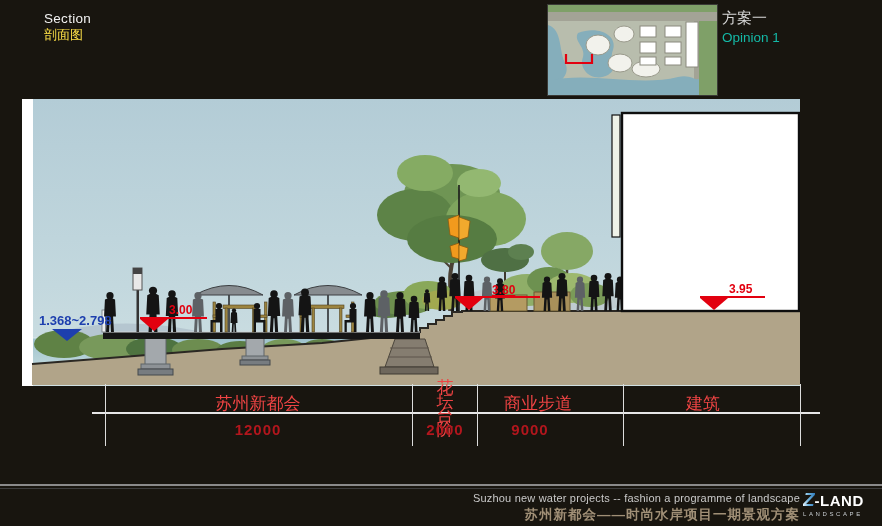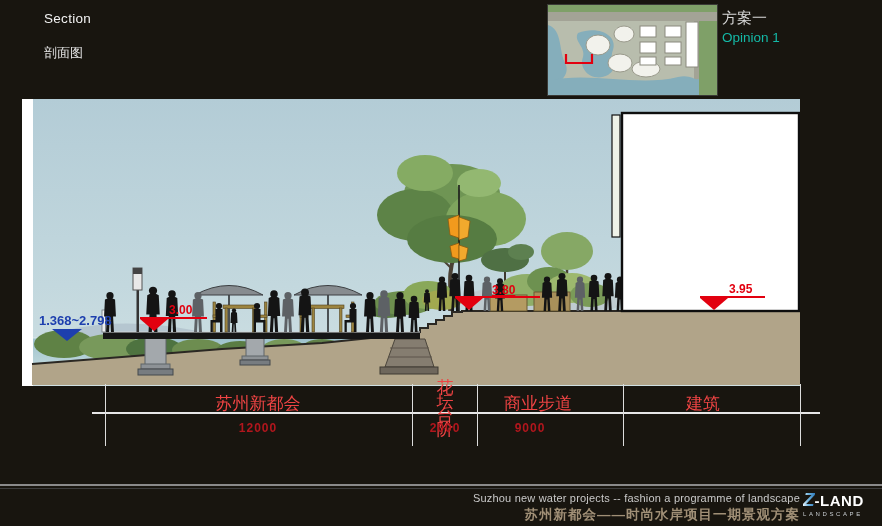--- a/index.html
+++ b/index.html
@@ -1,21 +1,21 @@
 <!DOCTYPE html>
 <html><head>
 <meta charset="utf-8">
 <style>
   html,body{margin:0;padding:0;background:#17140f;}
   .slide{position:relative;width:882px;height:526px;background:#18150f;overflow:hidden;
          font-family:"Liberation Sans",sans-serif;}
   
   .title-block{position:absolute;left:44px;top:11px;color:#f2f2f2;}
   .title-en{font-size:13.5px;letter-spacing:.3px;}
-  .title-zh{font-size:13px;margin-top:18px;color:#e5e5e5;}
+  .title-zh{font-size:13px;margin-top:0;color:#fde047;}
   .scheme-block{position:absolute;left:722px;top:9px;}
   .scheme-zh{font-size:15px;color:#d6d6d6;}
   .scheme-en{font-size:13.5px;color:#14b8a6;margin-top:2px;}
   .thumb{position:absolute;left:547px;top:4px;width:171px;height:92px;border:1px solid #3a3a36;box-sizing:border-box;}
   
   .drawing{position:absolute;left:22px;top:99px;width:778px;height:287px;}
   
   .lvl-text{position:absolute;font-size:12px;font-weight:bold;color:#e2000f;white-space:nowrap;}
   .lvl-line{position:absolute;height:2px;background:#e2000f;}
   .tri-red{position:absolute;width:0;height:0;border-left:14px solid transparent;
@@ -23,21 +23,21 @@
   .water-text{position:absolute;font-size:13px;font-weight:bold;color:#1d3fae;white-space:nowrap;margin-left:12px;}
   .tri-blue{position:absolute;width:0;height:0;border-left:15px solid transparent;
             border-right:15px solid transparent;border-top:12px solid #1d3fae;}
   
   .dim-line{position:absolute;left:92px;top:412px;width:728px;height:2px;background:#e6e6e6;}
   .dim-tick{position:absolute;top:384px;width:1px;height:62px;background:#dcdcdc;}
   .dim-label{position:absolute;top:392px;transform:translateX(-50%);color:#ef4444;
              font-size:17px;white-space:nowrap;}
   .dim-label.narrow{top:381px;width:28px;white-space:normal;text-align:center;line-height:14px;}
   .dim-value{position:absolute;top:421px;transform:translateX(-50%);color:#b2161d;
-             font-size:12px;font-weight:bold;letter-spacing:1px;}
+             font-size:15px;font-weight:bold;letter-spacing:1px;}
   
   .foot-rule1{position:absolute;left:0;top:484px;width:882px;height:2px;background:#8a8a8a;}
   .foot-rule2{position:absolute;left:0;top:488px;width:882px;height:1px;background:#3c3c3c;}
   .foot-text{position:absolute;right:82px;top:492px;text-align:right;}
   .foot-en{font-size:11px;color:#c9c9c9;letter-spacing:.2px;}
   .foot-zh{font-size:13.5px;color:#a08f76;font-weight:bold;margin-top:2px;letter-spacing:1px;}
   .logo{position:absolute;left:803px;top:491px;width:74px;}
   .logo-top{display:flex;align-items:baseline;}
   .logo-z{font-size:19px;font-weight:bold;font-style:italic;line-height:17px;
           background:linear-gradient(90deg,#eaf7ff 0%,#6fb2dd 45%,#2f7cbd 100%);

